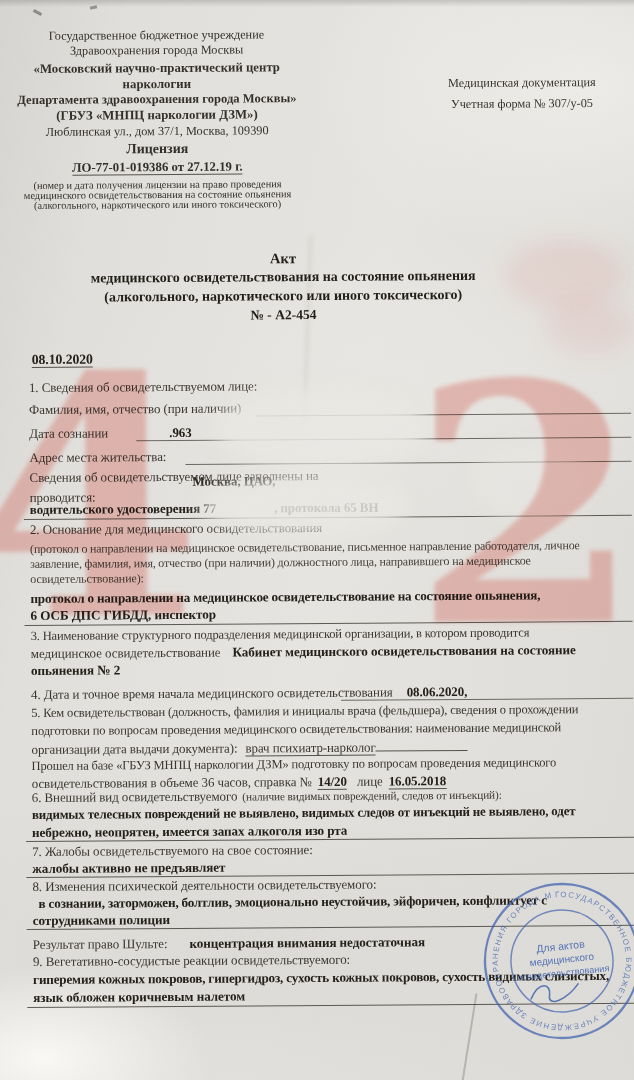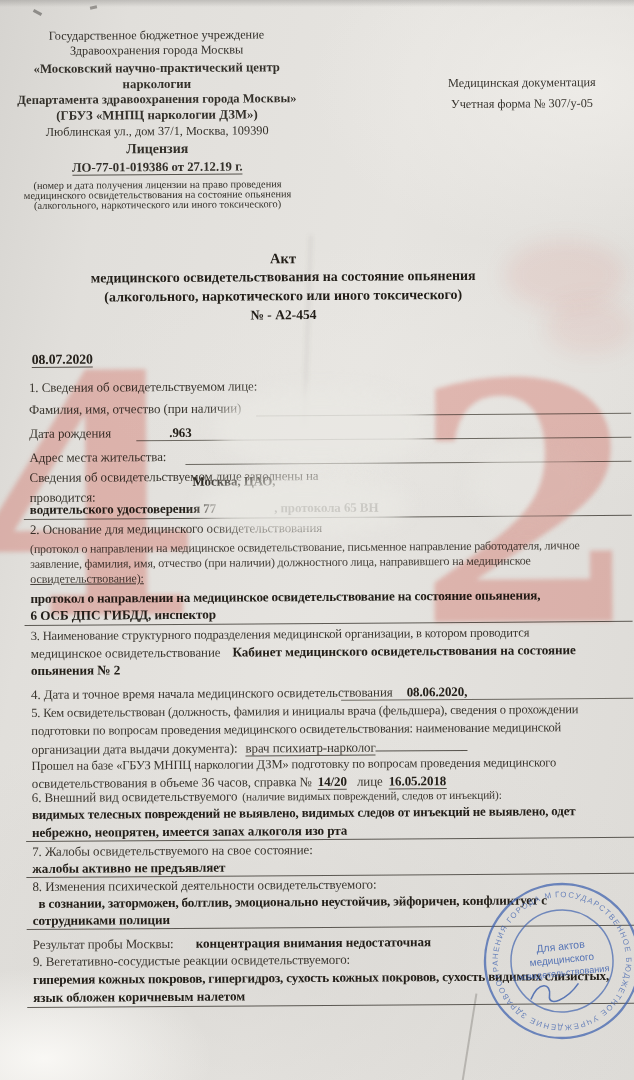--- a/index.html
+++ b/index.html
@@ -67,42 +67,42 @@
     <div class="org-line" style="top:198px;font-size:10.4px;">(алкогольного, наркотического или иного токсического)</div>
 
     <div class="doc-line" style="top:77px;">Медицинская документация</div>
     <div class="doc-line" style="top:98px;">Учетная форма № 307/у-05</div>
 
     <div class="title-line" style="top:250px;font-size:14.5px;">Акт</div>
     <div class="title-line" style="top:269px;font-size:14px;">медицинского освидетельствования на состояние опьянения</div>
     <div class="title-line" style="top:288px;font-size:14px;">(алкогольного, наркотического или иного токсического)</div>
     <div class="title-line" style="top:307px;font-size:13.5px;">№ - А2-454</div>
 
-    <div class="t b" style="top:350px;left:33px;font-size:13.8px;"><span class="u">08.07.2020</span></div>
+    <div class="t b" style="top:350px;left:33px;font-size:13.8px;"><span class="u">08.10.2020</span></div>
 
     <div class="t" style="top:378px;">1. Сведения об освидетельствуемом лице:</div>
     <div class="t" style="top:400px;">Фамилия, имя, отчество (при наличии)</div>
     <div class="rule" style="left:257px;top:415px;width:375px;"></div>
-    <div class="t" style="top:424px;">Дата рождения</div>
+    <div class="t" style="top:424px;">Дата сознании</div>
     <div class="t b" style="top:424px;left:170px;">.963</div>
     <div class="rule" style="left:137px;top:439px;width:495px;"></div>
     <div class="t" style="top:448px;">Адрес места жительства:</div>
     <div class="t b" style="top:447px;left:193px;margin-top:26px;">Москва, ЦАО,</div>
     <div class="rule" style="left:186px;top:463px;width:446px;"></div>
     <div class="t" style="top:468px;">Сведения об освидетельствуемом лице заполнены на</div>
     <div class="t" style="top:488px;">проводится:</div>
     <div class="t b" style="top:500px;">
       <span>водительского удостоверения 77</span><span class="gap" style="width:58px;"></span><span>, протокола 65 ВН</span>
     </div>
     <div class="hr" style="top:517px;"></div>
 
     <div class="t" style="top:520px;">2. Основание для медицинского освидетельствования</div>
     <div class="t sm long" style="top:540px;">(протокол о направлении на медицинское освидетельствование, письменное направление работодателя, личное</div>
     <div class="t sm long" style="top:555px;">заявление, фамилия, имя, отчество (при наличии) должностного лица, направившего на медицинское</div>
-    <div class="t sm" style="top:570px;text-decoration:underline;">освидетельствование):</div>
+    <div class="t sm" style="top:570px;">освидетельствование):</div>
     <div class="t b long" style="top:589px;font-size:13.2px;">протокол о направлении на медицинское освидетельствование на состояние опьянения,</div>
     <div class="t b" style="top:606px;font-size:13.2px;">6 ОСБ ДПС ГИБДД, инспектор</div>
     <div class="hr" style="top:623px;"></div>
 
     <div class="t long" style="top:627px;">3. Наименование структурного подразделения медицинской организации, в котором проводится</div>
     <div class="t" style="top:644px;">
       <span>медицинское освидетельствование</span><span class="gap" style="width:12px;"></span><span class="b" style="font-size:13.2px;">Кабинет медицинского освидетельствования на состояние</span>
     </div>
     <div class="t b" style="top:661px;font-size:13.2px;text-align:right;">опьянения № 2</div>
 
@@ -131,21 +131,21 @@
     <div class="t" style="top:842px;">7. Жалобы освидетельствуемого на свое состояние:</div>
     <div class="t b" style="top:859px;font-size:13.2px;">жалобы активно не предъявляет</div>
     <div class="hr" style="top:875px;"></div>
 
     <div class="t" style="top:877px;">8. Изменения психической деятельности освидетельствуемого:</div>
     <div class="t b long" style="top:894px;left:36px;font-size:13.2px;">в сознании, заторможен, болтлив, эмоционально неустойчив, эйфоричен, конфликтует с</div>
     <div class="t b" style="top:911px;font-size:13.2px;">сотрудниками полиции</div>
     <div class="hr" style="top:927px;"></div>
 
     <div class="t" style="top:935px;">
-      <span>Результат пробы Москвы:</span><span class="gap" style="width:22px;"></span><span class="b" style="font-size:13.2px;">концентрация внимания недостаточная</span>
+      <span>Результат право Шульте:</span><span class="gap" style="width:22px;"></span><span class="b" style="font-size:13.2px;">концентрация внимания недостаточная</span>
     </div>
 
     <div class="t" style="top:952px;">9. Вегетативно-сосудистые реакции освидетельствуемого:</div>
     <div class="t b long" style="top:970px;font-size:13.2px;">гиперемия кожных покровов, гипергидроз, сухость кожных покровов, сухость видимых слизистых,</div>
     <div class="t b" style="top:988px;font-size:13.2px;">язык обложен коричневым налетом</div>
     <div class="hr" style="top:1005px;"></div>
 
     <div class="wm" style="left:-28px;top:332px;">4</div>
     <div class="wm" style="left:412px;top:342px;">2</div>
 

